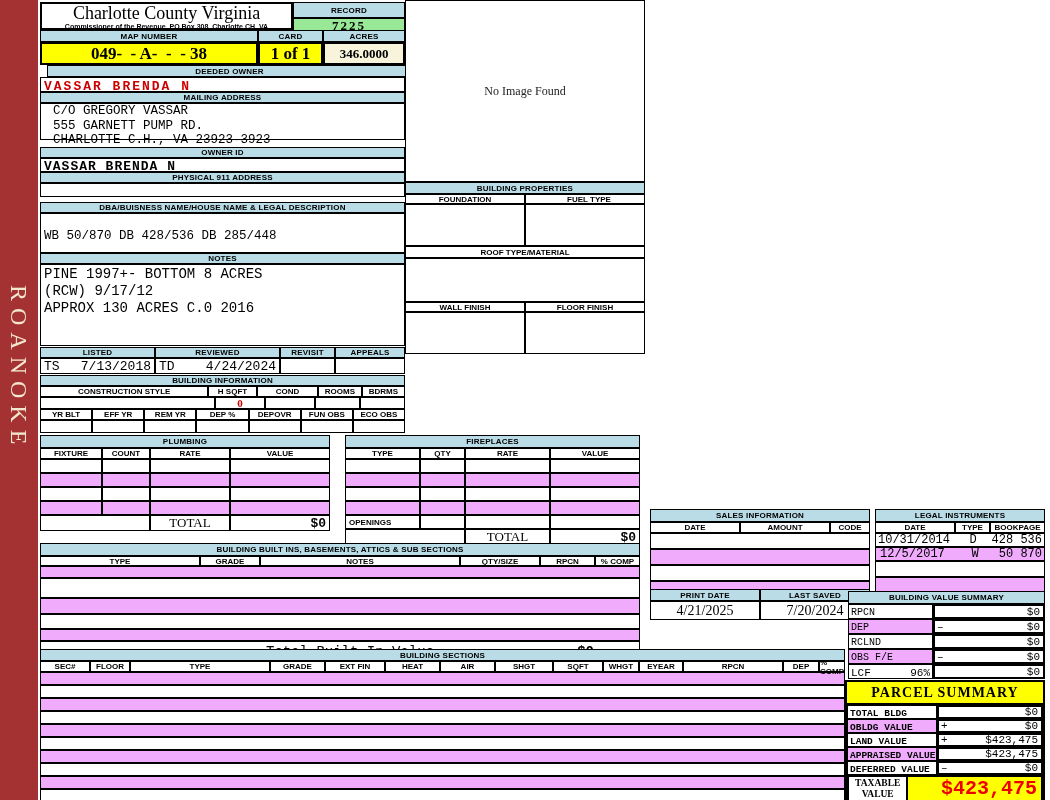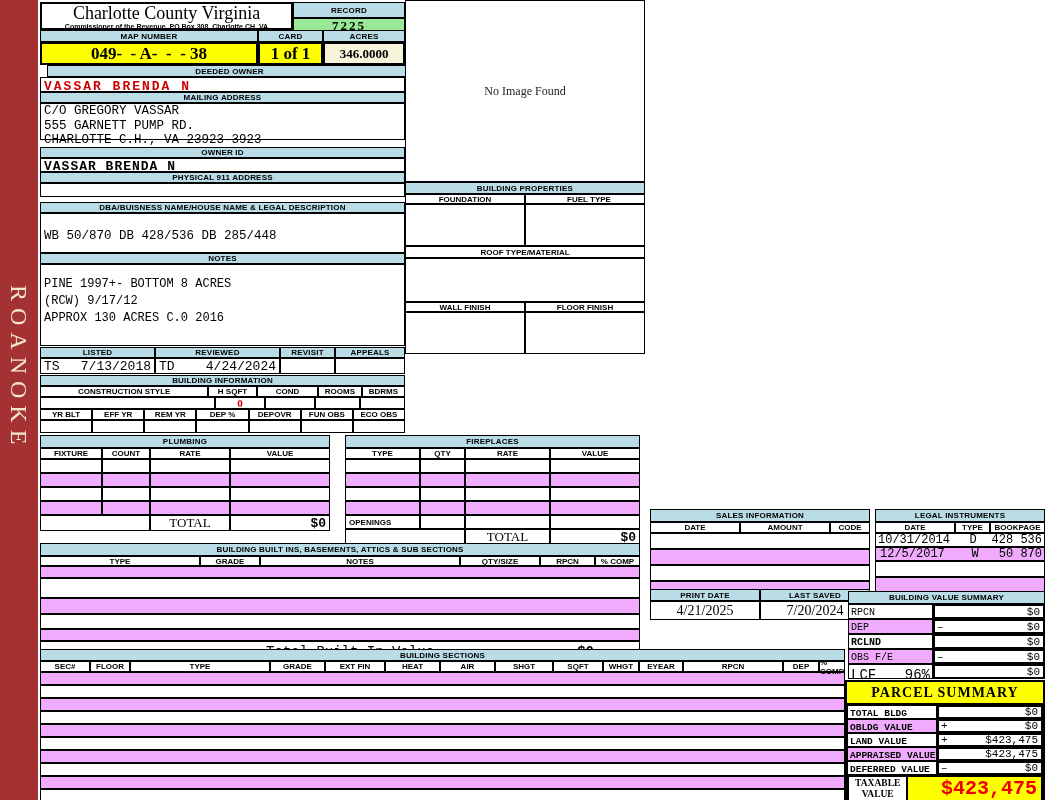--- a/index.html
+++ b/index.html
@@ -48,37 +48,37 @@
 <div class="a row" style="left:40px;top:42px;width:365px;height:23px;">
   <div class="cell ylw mono ctr pre" style="width:218px;font-size:17px;font-weight:bold;border-width:2px;">049-  - A-  -  - 38</div>
   <div class="cell ylw ctr" style="width:65px;font-family:'Liberation Serif',serif;font-size:17px;font-weight:bold;border-width:2px;">1 of 1</div>
   <div class="cell crm mono ctr" style="width:82px;font-size:13px;font-weight:bold;border-width:2px;">346.0000</div>
 </div>
 
 <div class="a hdr" style="left:40px;top:65px;width:365px;height:12px;margin-left:7px;">DEEDED OWNER</div>
 <div class="a cell mono red" style="left:40px;top:77px;width:365px;height:15px;font-size:13px;font-weight:bold;letter-spacing:2px;padding:1px 0 0 3px;">VASSAR BRENDA N</div>
 
 <div class="a hdr" style="left:40px;top:92px;width:365px;height:11px;">MAILING ADDRESS</div>
-<div class="a cell mono" style="left:40px;top:103px;width:365px;height:37px;font-size:12.5px;line-height:14.5px;padding-left:3px;">
+<div class="a cell mono" style="left:40px;top:103px;width:365px;height:37px;font-size:12.5px;line-height:14.5px;padding-left:12px;">
   <div>C/O GREGORY VASSAR</div>
   <div>555 GARNETT PUMP RD.</div>
   <div>CHARLOTTE C.H., VA 23923-3923</div>
 </div>
 
 <div class="a hdr" style="left:40px;top:147px;width:365px;height:11px;">OWNER ID</div>
 <div class="a cell mono" style="left:40px;top:158px;width:365px;height:14px;font-size:13px;font-weight:bold;letter-spacing:1px;padding-left:3px;">VASSAR BRENDA N</div>
 
 <div class="a hdr" style="left:40px;top:172px;width:365px;height:11px;">PHYSICAL 911 ADDRESS</div>
 <div class="a cell mono" style="left:40px;top:183px;width:365px;height:14px;font-size:12px;"></div>
 
 <div class="a hdr" style="left:40px;top:202px;width:365px;height:11px;">DBA/BUISNESS NAME/HOUSE NAME &amp; LEGAL DESCRIPTION</div>
 <div class="a cell mono" style="left:40px;top:213px;width:365px;height:40px;font-size:12.5px;padding:15px 0 0 3px;">WB 50/870 DB 428/536 DB 285/448</div>
 
 <div class="a hdr" style="left:40px;top:253px;width:365px;height:11px;">NOTES</div>
-<div class="a cell mono" style="left:40px;top:264px;width:365px;height:82px;font-size:12px;line-height:17px;padding:11px 0 0 3px;">
+<div class="a cell mono" style="left:40px;top:264px;width:365px;height:82px;font-size:14px;line-height:17px;padding:1px 0 0 3px;">
   <div>PINE 1997+- BOTTOM 8 ACRES</div>
   <div>(RCW) 9/17/12</div>
   <div>APPROX 130 ACRES C.0 2016</div>
 </div>
 
 <div class="a row" style="left:40px;top:347px;width:365px;height:11px;">
   <div class="hdr" style="width:115px;">LISTED</div>
   <div class="hdr" style="width:125px;">REVIEWED</div>
   <div class="hdr" style="width:55px;">REVISIT</div>
   <div class="hdr" style="width:70px;">APPEALS</div>
@@ -345,35 +345,35 @@
     </div>
   </div>
   <div class="row" style="height:15px;">
     <div class="cell mono lav" style="width:85px;font-size:10px;padding:2px 0 0 2px;">DEP</div>
     <div class="vcell mono" style="width:112px;font-size:11px;">
       <span style="padding-left:2px;">–</span>
       <span style="margin-left:auto;padding-right:3px;">$0</span>
     </div>
   </div>
   <div class="row" style="height:15px;">
-    <div class="cell mono" style="width:85px;font-size:10px;padding:2px 0 8px 2px;font-weight:bold;">RCLND</div>
+    <div class="cell mono" style="width:85px;font-size:10px;padding:2px 0 8px 2px;">RCLND</div>
     <div class="vcell mono" style="width:112px;font-size:11px;">
       <span style="padding-left:2px;"></span>
       <span style="margin-left:auto;padding-right:3px;">$0</span>
     </div>
   </div>
   <div class="row" style="height:15px;">
     <div class="cell mono lav" style="width:85px;font-size:10px;padding:2px 0 0 2px;">OBS F/E</div>
     <div class="vcell mono" style="width:112px;font-size:11px;">
       <span style="padding-left:2px;">–</span>
       <span style="margin-left:auto;padding-right:3px;">$0</span>
     </div>
   </div>
   <div class="row" style="height:15px;">
-    <div class="cell mono" style="width:85px;font-size:14px;display:flex;justify-content:space-between;padding:2px 2px 0 2px;">
+    <div class="cell mono" style="width:85px;font-size:11px;display:flex;justify-content:space-between;padding:2px 2px 0 2px;">
       <span>LCF</span>
       <span>96%</span>
     </div>
     <div class="vcell mono" style="width:112px;font-size:11px;">
       <span style="padding-left:2px;"></span>
       <span style="margin-left:auto;padding-right:3px;">$0</span>
     </div>
   </div>
 </div>
 

